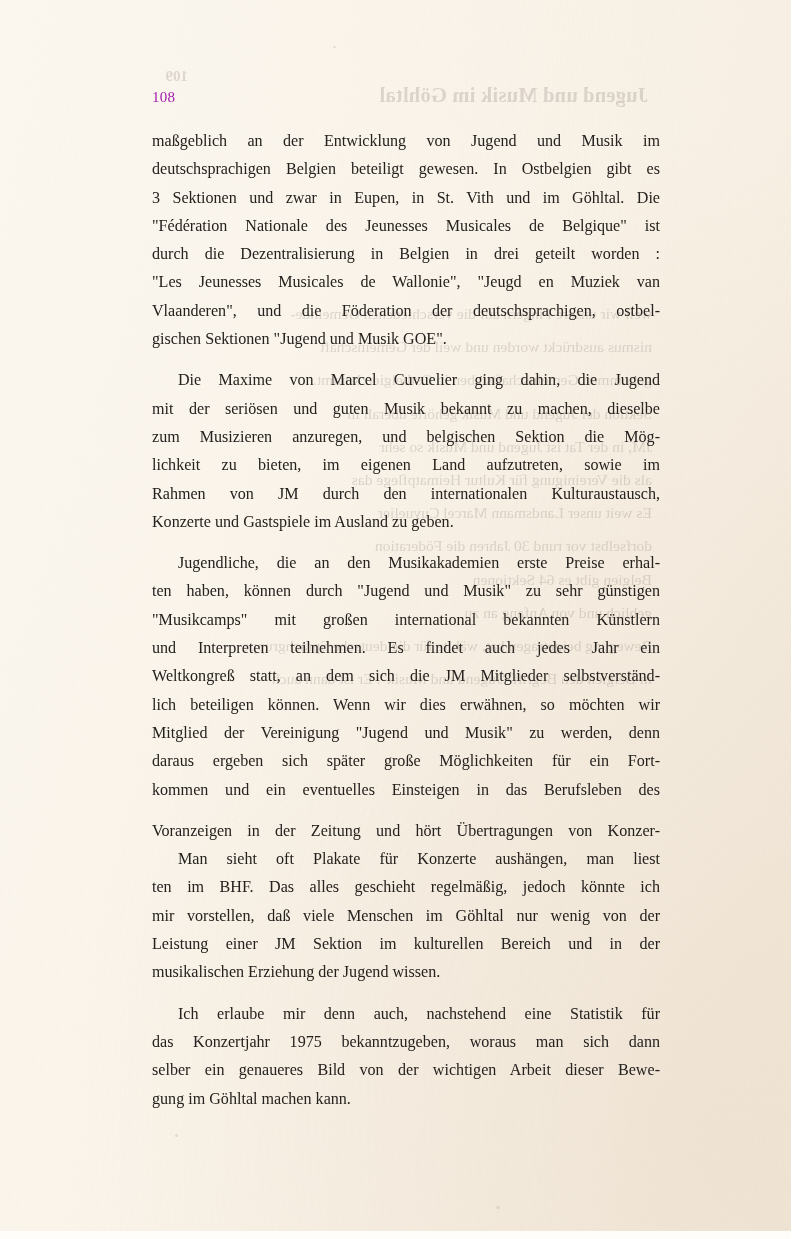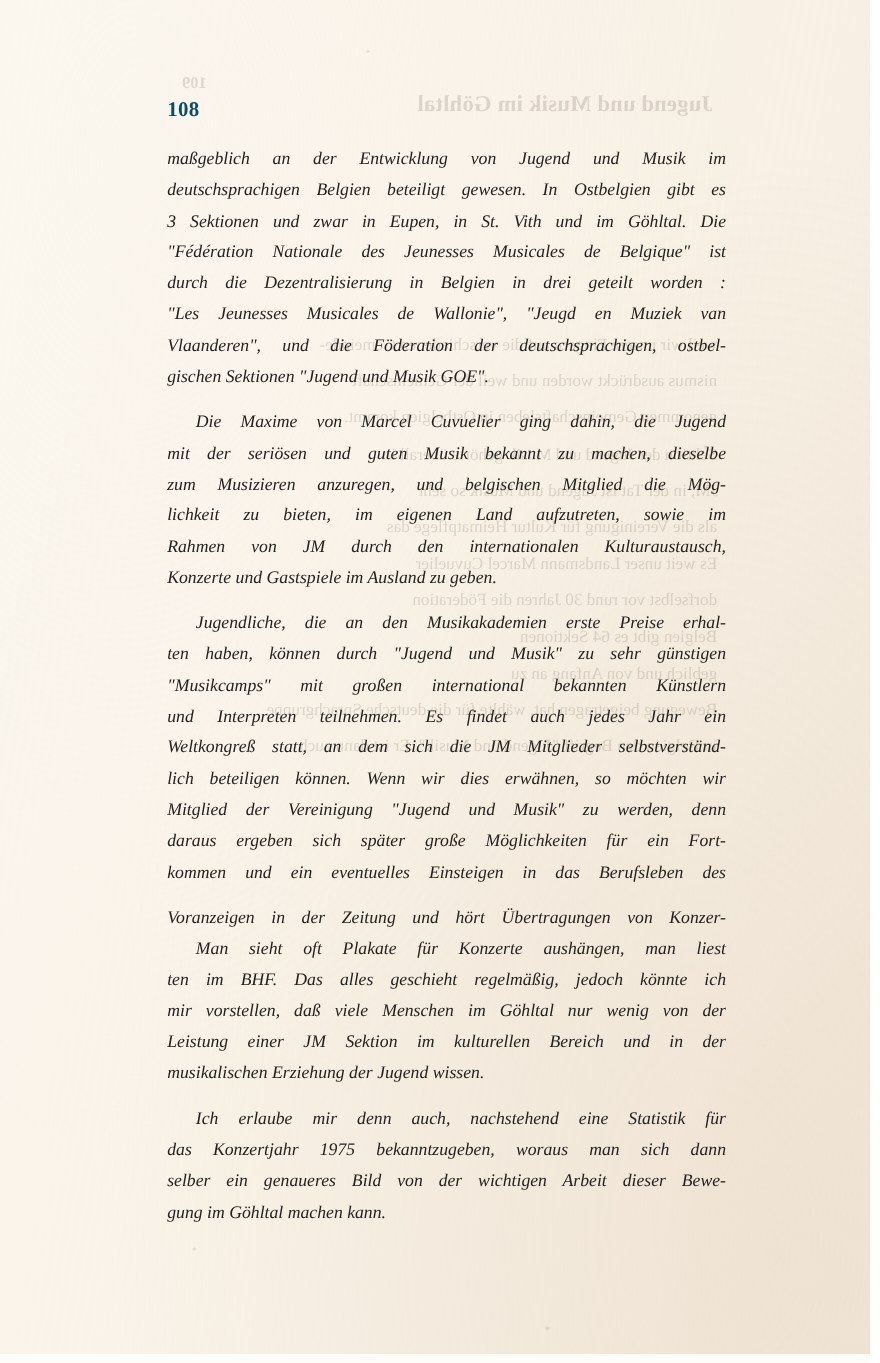--- a/index.html
+++ b/index.html
@@ -85,36 +85,35 @@
   .bleed-body p { margin: 0 0 5px 0; }
 
   
   .page-body {
     position: absolute;
     left: 152px;
     top: 90px;
     width: 508px;
   }
   .folio {
-    font-size: 19px;
-    font-weight: bold;
+    font-size: 15px;
+    font-weight: normal;
     letter-spacing: .3px;
-    color: #0c4a6e;
+    color: #a21caf;
     margin: 0 0 22px 0;
     line-height: 1;
   }
   .col {
     font-size: 16.1px;
     line-height: 28.3px;
     color: #24211e;
   }
   
   .para {
     margin: 0 0 13px 0;
-    font-style: italic;
   }
   .ln {
     display: block;
     text-align: justify;
     text-align-last: justify;
     white-space: pre-wrap;
   }
   .ln.last {
     text-align: left;
     text-align-last: left;
@@ -167,21 +166,21 @@
           <span class="ln">3 Sektionen und zwar in Eupen, in St. Vith und im Göhltal. Die</span>
           <span class="ln">"Fédération Nationale des Jeunesses Musicales de Belgique" ist</span>
           <span class="ln">durch die Dezentralisierung in Belgien in drei geteilt worden :</span>
           <span class="ln">"Les Jeunesses Musicales de Wallonie", "Jeugd en Muziek van</span>
           <span class="ln">Vlaanderen", und die Föderation der deutschsprachigen, ostbel-</span>
           <span class="ln last">gischen Sektionen "Jugend und Musik GOE".</span>
         </div>
         <div class="para">
           <span class="ln indent">Die Maxime von Marcel Cuvuelier ging dahin, die Jugend</span>
           <span class="ln">mit der seriösen und guten Musik bekannt zu machen, dieselbe</span>
-          <span class="ln">zum Musizieren anzuregen, und belgischen Mitglied die Mög-</span>
+          <span class="ln">zum Musizieren anzuregen, und belgischen Sektion die Mög-</span>
           <span class="ln">lichkeit zu bieten, im eigenen Land aufzutreten, sowie im</span>
           <span class="ln">Rahmen von JM durch den internationalen Kulturaustausch,</span>
           <span class="ln last">Konzerte und Gastspiele im Ausland zu geben.</span>
         </div>
         <div class="para">
           <span class="ln indent">Jugendliche, die an den Musikakademien erste Preise erhal-</span>
           <span class="ln">ten haben, können durch "Jugend und Musik" zu sehr günstigen</span>
           <span class="ln">"Musikcamps" mit großen international bekannten Künstlern</span>
           <span class="ln">und Interpreten teilnehmen. Es findet auch jedes Jahr ein</span>
           <span class="ln">Weltkongreß statt, an dem sich die JM Mitglieder selbstverständ-</span>

